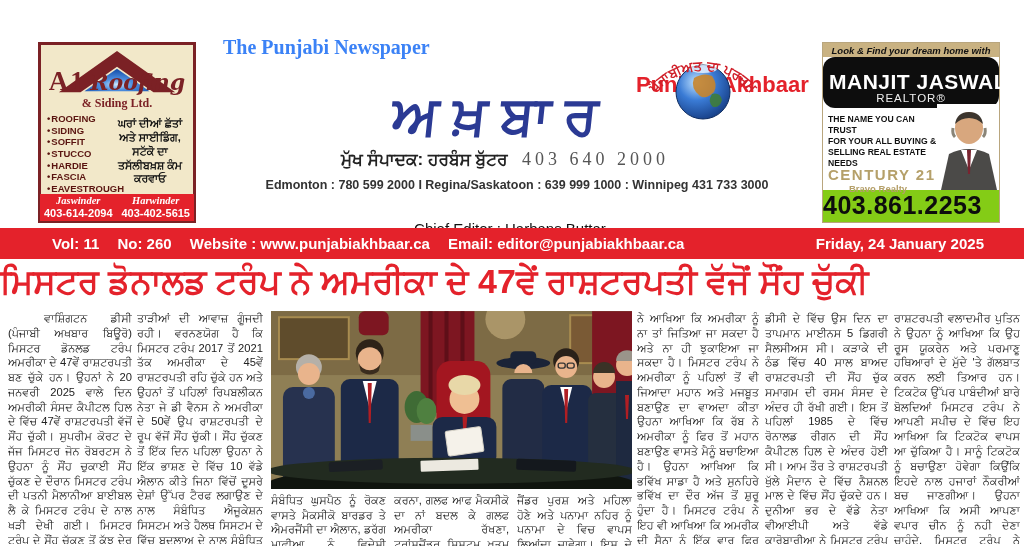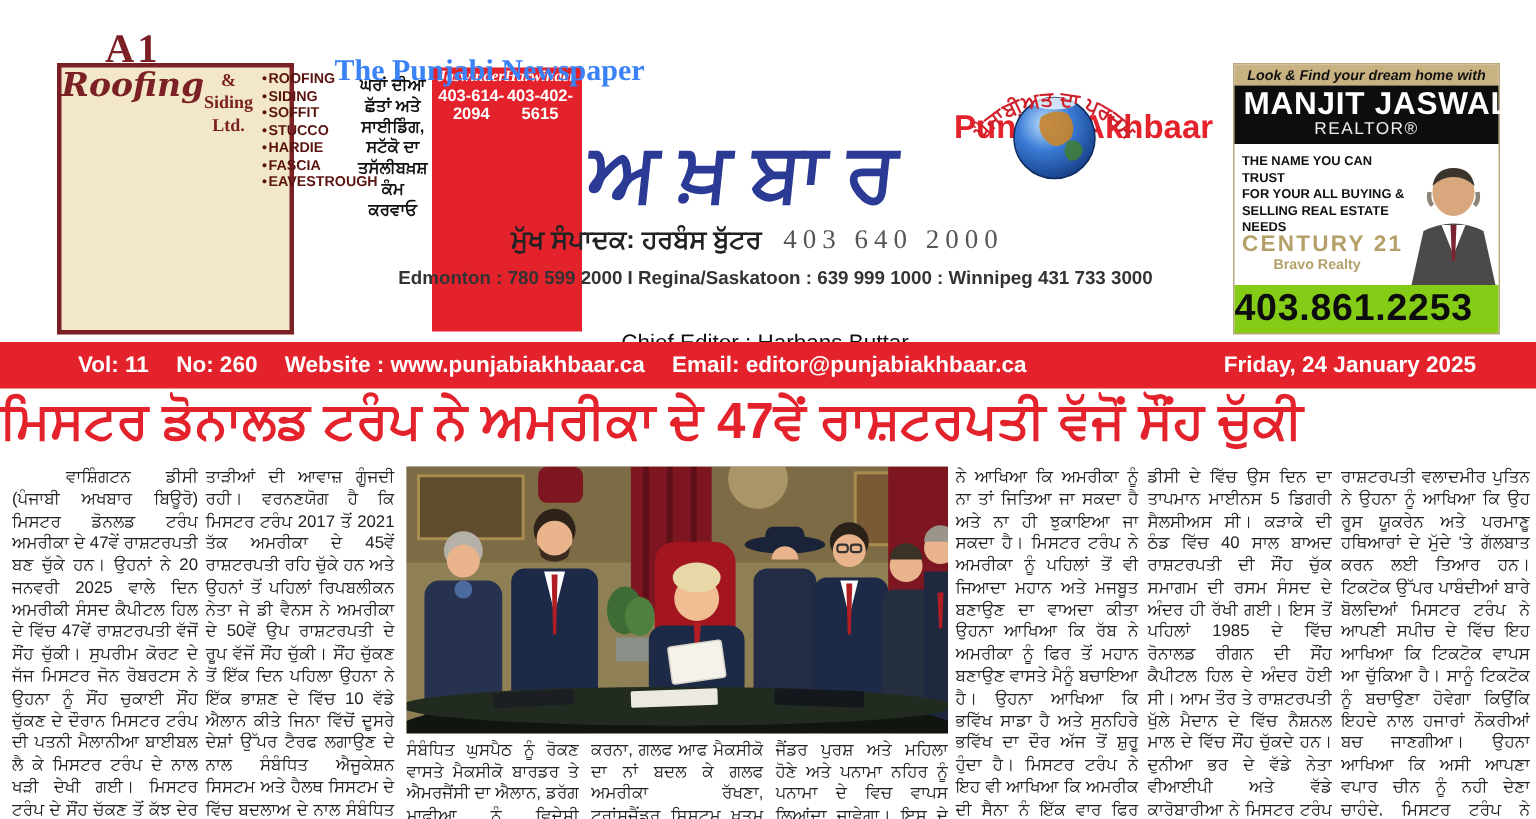--- a/index.html
+++ b/index.html
@@ -5,21 +5,21 @@
   * { margin:0; padding:0; box-sizing:border-box; }
   html,body { background:#888; }
   #page {
     position:relative; width:1024px; height:546px; margin:0 auto;
     background:#ffffff; overflow:hidden;
     font-family:"Liberation Sans", sans-serif; color:#222;
   }
   
   .a1-ad {
     position:absolute; left:38px; top:42px; width:158px; height:181px;
-    background:#f2e8c9; border:3px solid #7b2125; display:flex; flex-direction:row;
+    background:#f2e8c9; border:3px solid #7b2125; display:flex; flex-direction:column;
   }
   .a1-roof { display:block; margin:2px auto 0; }
   .a1-brandline { text-align:center; margin-top:-26px; line-height:1; }
   .a1-brand-a1 { font-family:"Liberation Serif", serif; font-weight:bold; font-size:27px; color:#7b2125; letter-spacing:2px;}
   .a1-brand-roofing { font-family:"DejaVu Serif", serif; font-style:italic; font-weight:bold; font-size:22px; color:#7b2125; }
   .a1-brand-siding { text-align:center; font-family:"Liberation Serif", serif; font-weight:bold; font-size:12px; color:#7b2125; margin-top:1px;}
   .a1-mid { display:flex; flex:1; padding:2px 4px 0 6px; }
   .a1-services { width:64px; }
   .a1-service { font-size:9.5px; font-weight:bold; color:#5a1410; line-height:1.22; white-space:nowrap;}
   .a1-service::before { content:"•"; margin-right:1px; }
@@ -42,21 +42,21 @@
   .mast-brand-en { position:absolute; left:636px; top:72px; font-size:22px; font-weight:bold; color:#e4222b; white-space:nowrap;}
   .mast-globe { position:absolute; left:628px; top:26px; }
   .mast-editorline { position:absolute; left:250px; top:149px; width:510px; text-align:center; white-space:nowrap;}
   .mast-editorline .pa { font-size:17px; font-weight:bold; color:#222; }
   .mast-editorline .phone { font-size:18px; color:#555; letter-spacing:4px; margin-left:10px; font-family:"Liberation Serif", serif;}
   .mast-phones { position:absolute; left:222px; top:178px; width:590px; text-align:center; font-size:12.5px; font-weight:bold; color:#333; white-space:nowrap;}
   .mast-chief { position:absolute; left:300px; top:220px; width:420px; text-align:center; font-size:15px; color:#111; }
   
   .mj-ad { position:absolute; left:822px; top:42px; width:178px; height:181px; border:1px solid #b9a67e; display:flex; flex-direction:column; background:#fff;}
   .mj-tagline { background:#c9b282; color:#111; font-style:italic; font-weight:bold; font-size:9.5px; text-align:center; padding:2px 0 1px;}
-  .mj-nameblock { background:#0d0d0d; color:#fff; padding:2px 6px 3px; line-height:1;}
+  .mj-nameblock { background:#0d0d0d; color:#fff; padding:14px 6px 3px; line-height:1;border-radius:12px;}
   .mj-name { font-size:21px; font-weight:bold; letter-spacing:0.5px; white-space:nowrap;}
   .mj-realtor { font-size:11.5px; letter-spacing:1px; text-align:center; display:block; margin-top:1px; color:#eee;}
   .mj-mid { flex:1; position:relative; }
   .mj-trust { position:absolute; left:5px; top:6px; width:110px; font-size:8.6px; font-weight:bold; color:#111; line-height:1.3;}
   .mj-century { position:absolute; left:5px; top:58px; font-size:15px; font-weight:bold; letter-spacing:1.5px; color:#b5a06a;}
   .mj-century-sub { position:absolute; left:26px; top:75px; font-size:9.5px; font-weight:bold; color:#b5a06a;}
   .mj-photo { position:absolute; right:0; bottom:0; }
   .mj-phone { background:#84cc16; color:#0d0d0d; font-size:25px; font-weight:bold; text-align:left; padding:1px 0 2px; letter-spacing:0.5px;}
   
   .info-bar {

